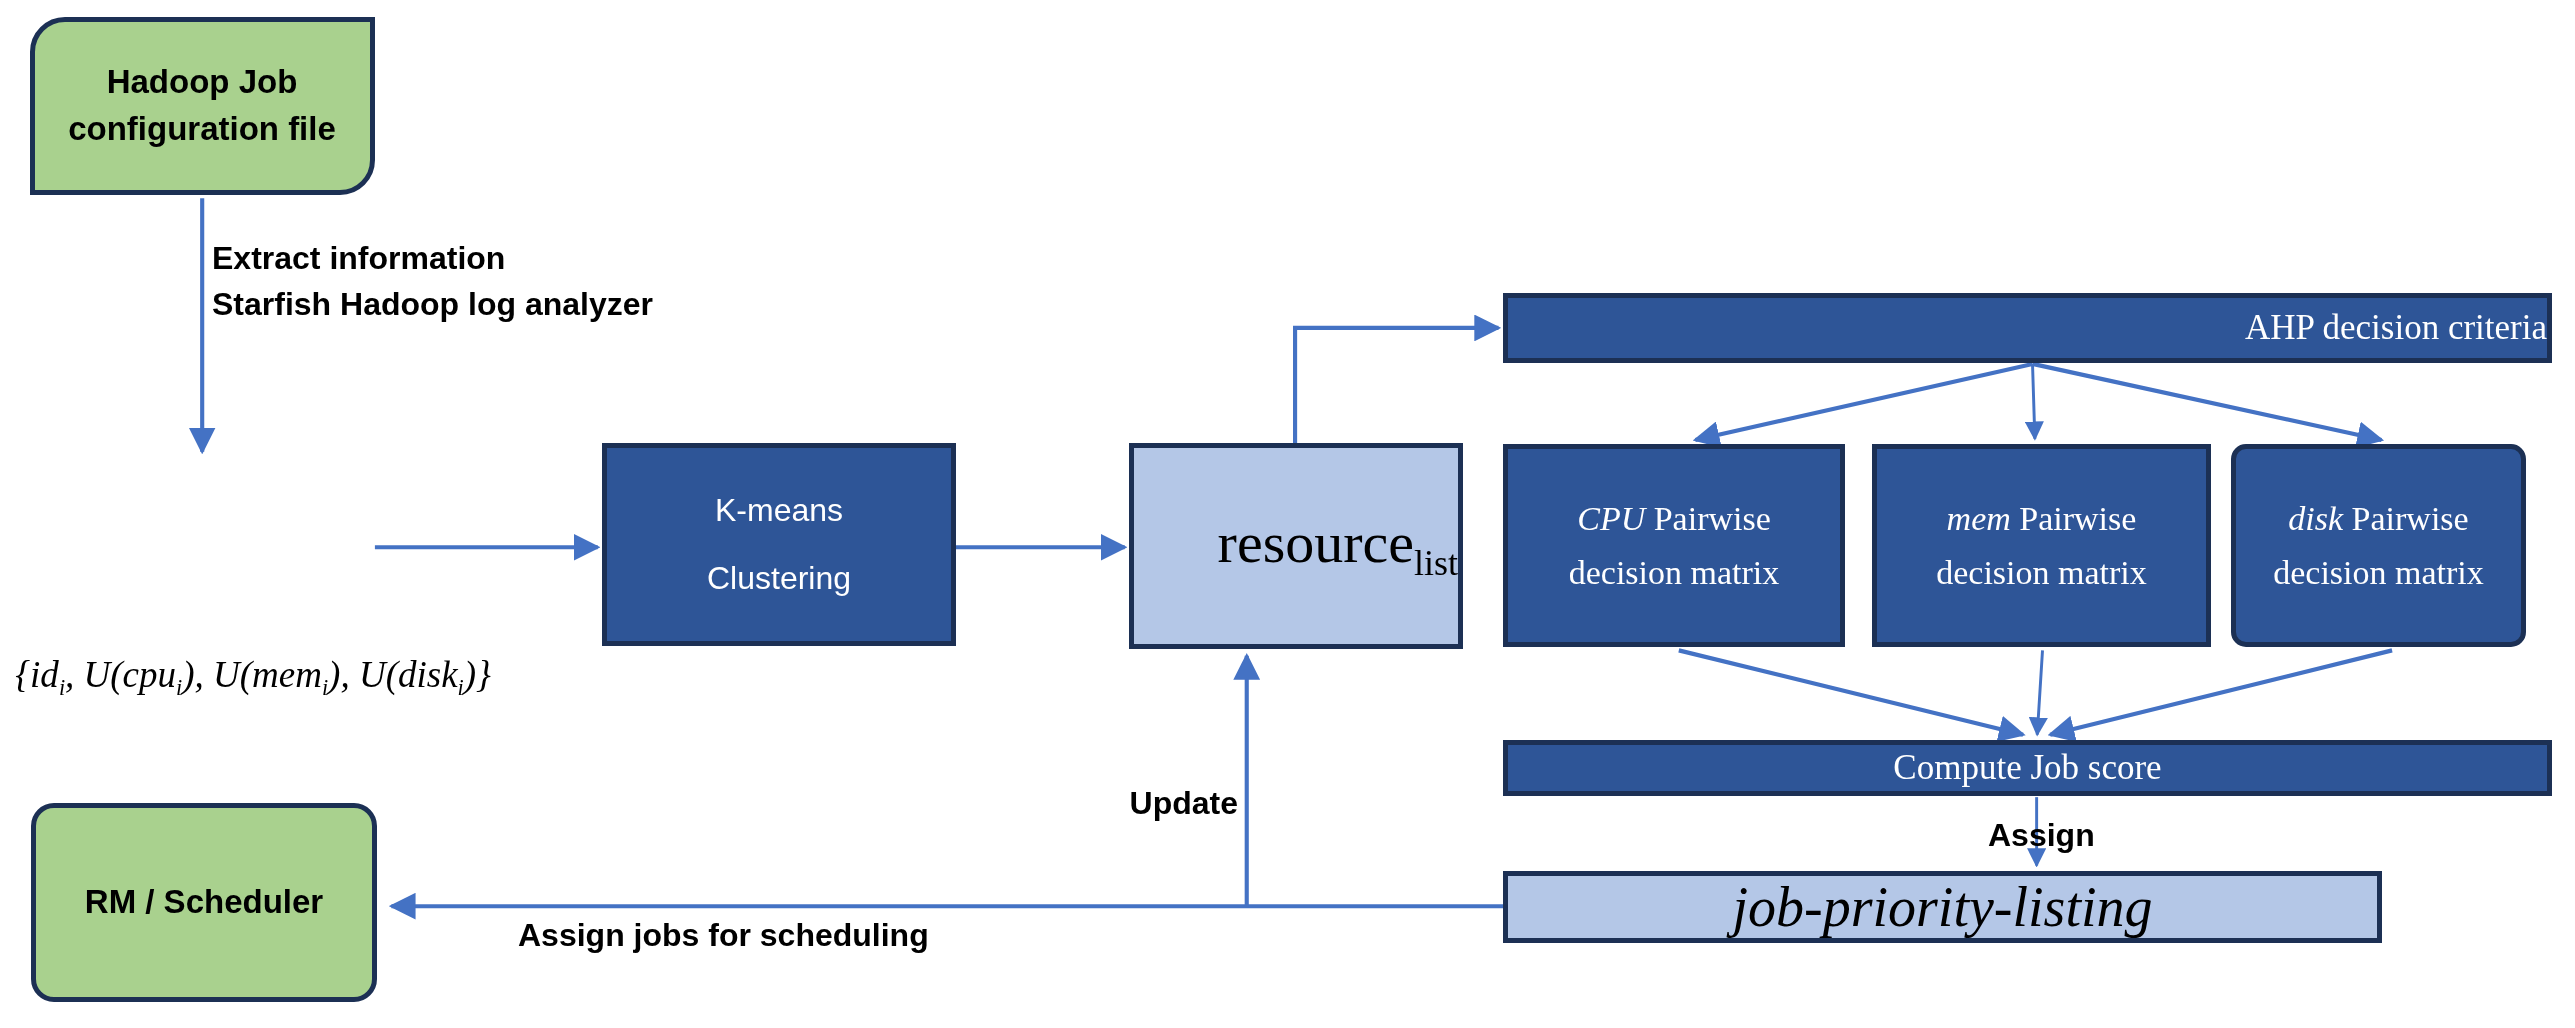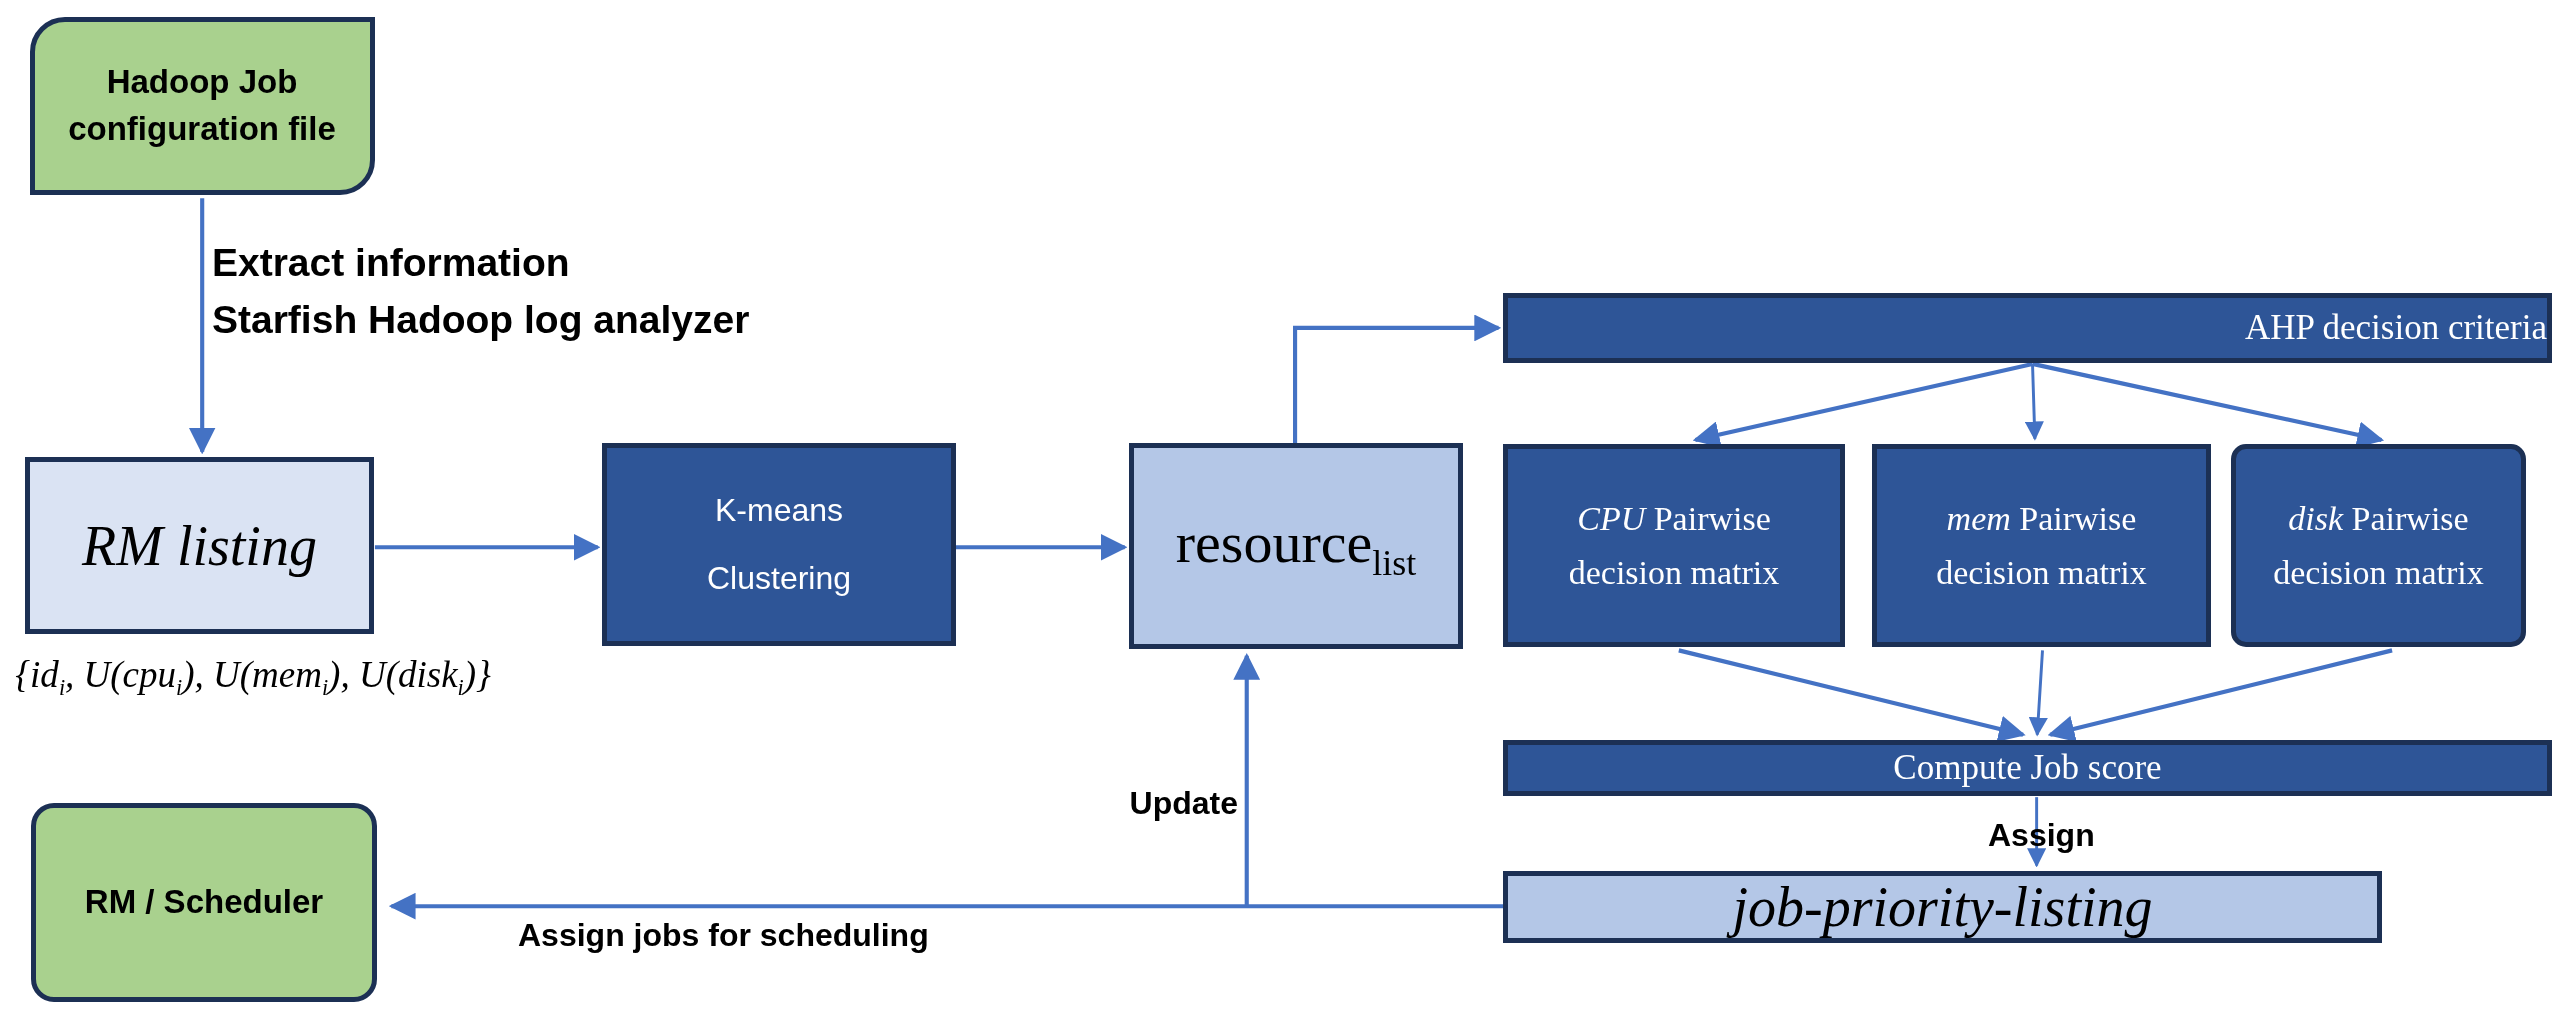--- a/index.html
+++ b/index.html
@@ -59,32 +59,29 @@
     <path class="edge w7" marker-end="url(#ah)" d="M 4058 1103 L 3478 1246"></path>
     <path class="edge w5" marker-end="url(#ah)" d="M 3455 1352 L 3455 1468"></path>
     <path class="edge w7" marker-end="url(#ah)" d="M 2552 1537 L 664 1537"></path>
     <path class="edge w7" marker-end="url(#ah)" d="M 2115 1537 L 2115 1112"></path>
   </svg>
 
   <div class="box green-fill" style="left:29.5px;top:16.5px;width:345px;height:178px;border-radius:35px 0 35px 0;align-items:center;">
     <div class="sans-label" style="max-width:307px;">Hadoop Job configuration file</div>
   </div>
 
-  <div class="box lighter-fill" style="left:25px;top:457px;width:349px;height:177px;">
-    <div class="serif-big-italic">RM listing</div>
-  </div>
 
   <div class="box dark-fill" style="left:602px;top:443px;width:354px;height:203px;">
     <div class="sans-white">
       <div>K-means</div>
       <div>Clustering</div>
     </div>
   </div>
 
-  <div class="box light-fill" style="left:1129px;top:443px;width:334px;height:206px;">
+  <div class="box light-fill" style="left:1129px;top:443px;width:334px;height:206px;align-items:flex-end;">
     <div class="serif-big"><span>resource</span><sub>list</sub></div>
   </div>
 
   <div class="box dark-fill" style="left:1503px;top:293px;width:1049px;height:70px;align-items:flex-end;">
     <div class="serif-white">AHP decision criteria</div>
   </div>
 
   <div class="box dark-fill" style="left:1503px;top:444px;width:342px;height:203px;">
     <div class="serif-white-2l"><i>CPU</i><span> Pairwise decision matrix</span></div>
   </div>
@@ -102,21 +99,21 @@
   </div>
 
   <div class="box light-fill" style="left:1503px;top:871px;width:879px;height:72px;">
     <div class="serif-big-italic">job-priority-listing</div>
   </div>
 
   <div class="box green-fill" style="left:31px;top:803px;width:346px;height:199px;">
     <div class="sans-label">RM / Scheduler</div>
   </div>
 
-  <div class="float-label" style="left:212px;top:235px;font-size:39px;line-height:1.45;">
+  <div class="float-label" style="left:212px;top:235px;font-size:32px;line-height:1.45;">
     <div>Extract information</div>
     <div>Starfish Hadoop log analyzer</div>
   </div>
 
   <div class="math-label" style="left:15.3px;top:653px;"><span>{id</span><sub>i</sub><span>, U(cpu</span><sub>i</sub><span>), U(mem</span><sub>i</sub><span>), U(disk</span><sub>i</sub><span>)}</span></div>
 
   <div class="float-label" style="left:1088px;top:781px;width:150px;text-align:right;">Update</div>
 
   <div class="float-label" style="left:1988px;top:813px;">Assign</div>
 

